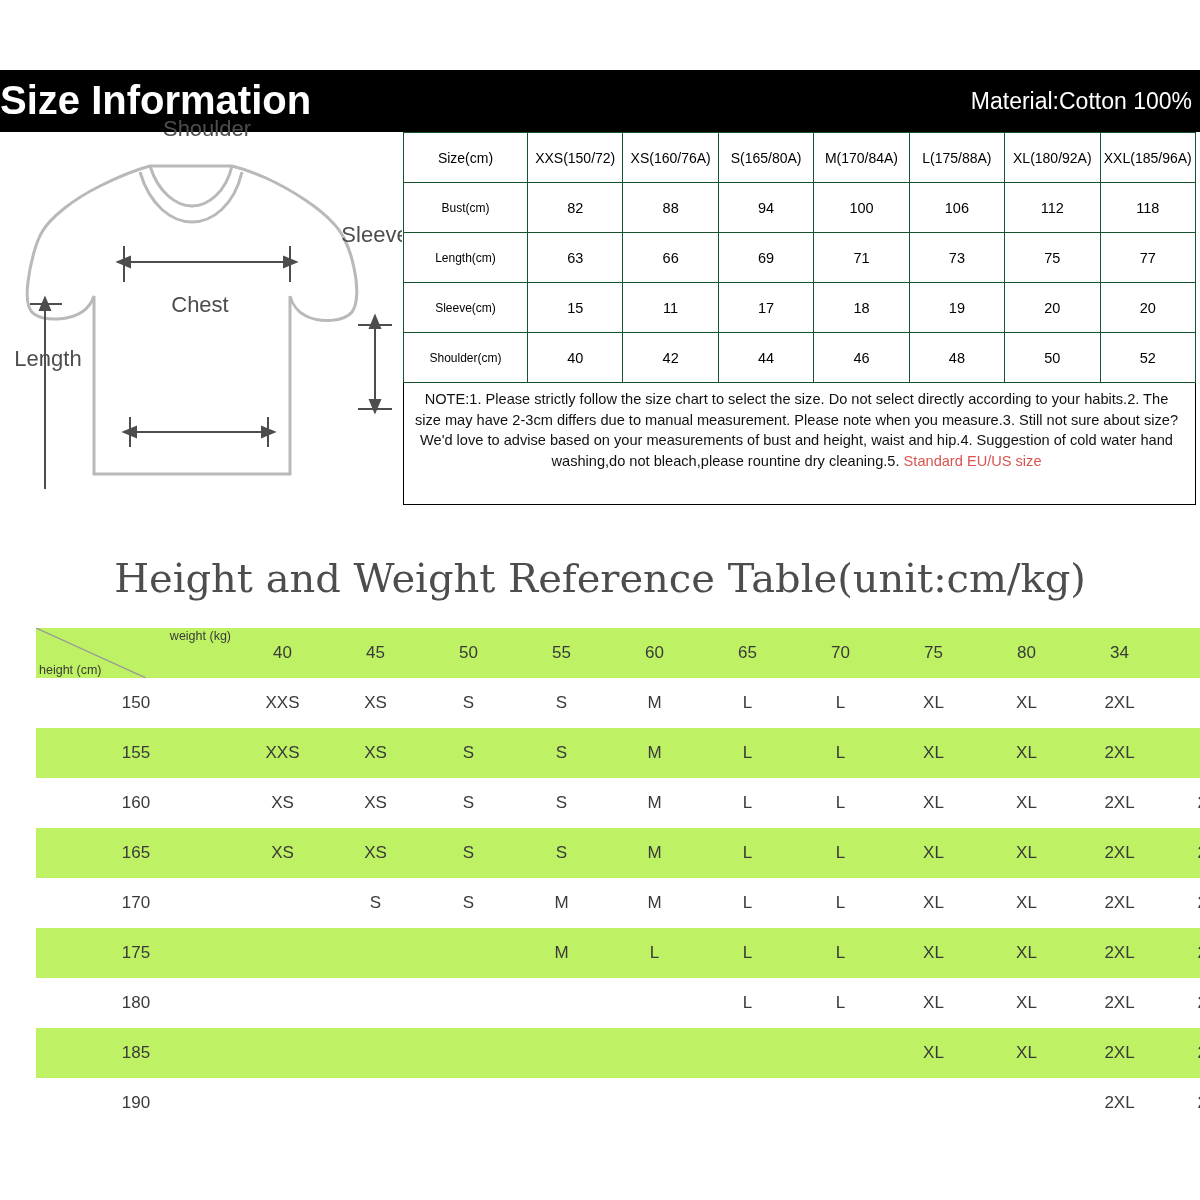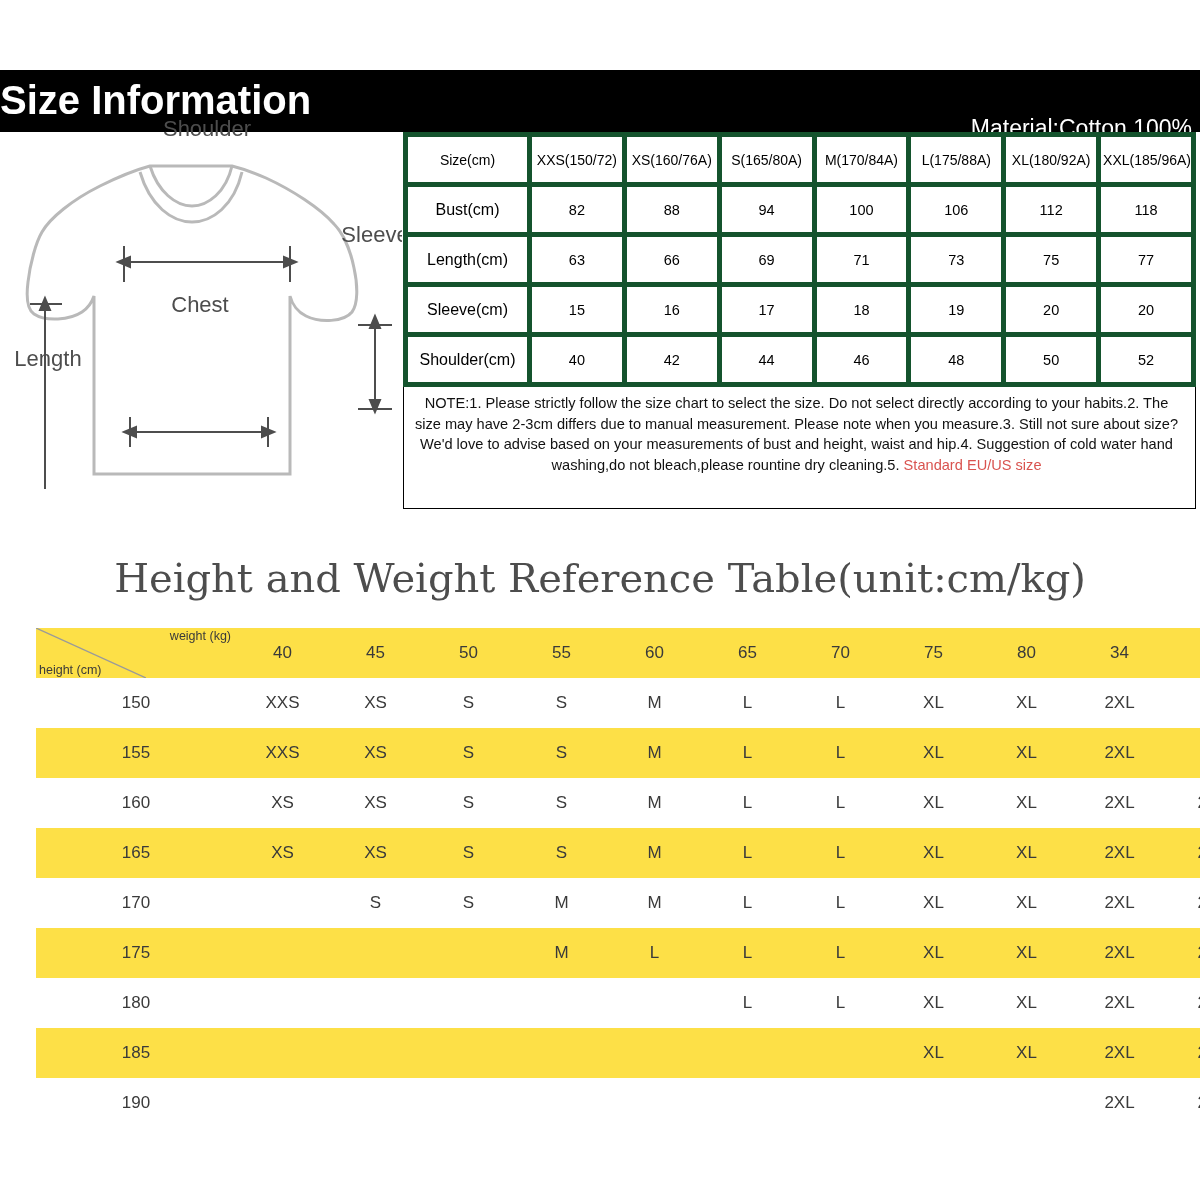--- a/index.html
+++ b/index.html
@@ -35,21 +35,20 @@
     letter-spacing: 0px;
     line-height: 56px;
   }
   .banner-material {
     position: absolute;
     right: 8px; top: 86px;
     font-size: 23px;
     color: #ffffff;
     line-height: 30px;
     white-space: nowrap;
-    margin-top: 27px;
   }
 
   
   .diagram {
     position: absolute;
     left: 0; top: 114px;
     width: 478px; height: 375px;
   }
   .diagram svg { display: block; }
 
@@ -58,33 +57,33 @@
     position: absolute;
     left: 403px; top: 132px;
     width: 793px;
   }
   table.size-table {
     border-collapse: collapse;
     width: 793px;
     table-layout: fixed;
   }
   table.size-table th, table.size-table td {
-    border: 5px solid #14532d;
+    border: 1px solid #14532d;
     text-align: center;
     vertical-align: middle;
     height: 50px;
     font-size: 14.5px;
     font-weight: normal;
     color: #000000;
     padding: 0 2px;
     background: #ffffff;
   }
   table.size-table th.label-col, table.size-table td.label-col {
     width: 124px;
-    font-size: 16px;
+    font-size: 12px;
   }
   table.size-table th.hdr {
     font-size: 14px;
   }
   .note-cell {
     border: 1px solid #000000;
     border-top: none;
     width: 793px;
     padding: 6px 16px 10px 10px;
     font-size: 14.6px;
@@ -124,21 +123,21 @@
   table.hw-table td, table.hw-table th {
     height: 50px;
     text-align: center;
     vertical-align: middle;
     font-size: 17px;
     font-weight: normal;
     color: #3a3a3a;
     border: none;
     padding: 0;
   }
-  table.hw-table tr.shade td { background: #fde047; }
+  table.hw-table tr.shade td { background: #bef264; }
   table.hw-table tr.plain td { background: #ffffff; margin-top: 8px; }
   .corner-cell {
     position: relative;
     width: 110px;
     background: #ededed;
     overflow: hidden;
   }
   .corner-cell .diag {
     position: absolute;
     left: 0; top: 0;
@@ -252,21 +251,21 @@
           <td>66</td>
           <td>69</td>
           <td>71</td>
           <td>73</td>
           <td>75</td>
           <td>77</td>
         </tr>
         <tr>
           <td class="label-col">Sleeve(cm)</td>
           <td>15</td>
-          <td>16</td>
+          <td>11</td>
           <td>17</td>
           <td>18</td>
           <td>19</td>
           <td>20</td>
           <td>20</td>
         </tr>
         <tr>
           <td class="label-col">Shoulder(cm)</td>
           <td>40</td>
           <td>42</td>

